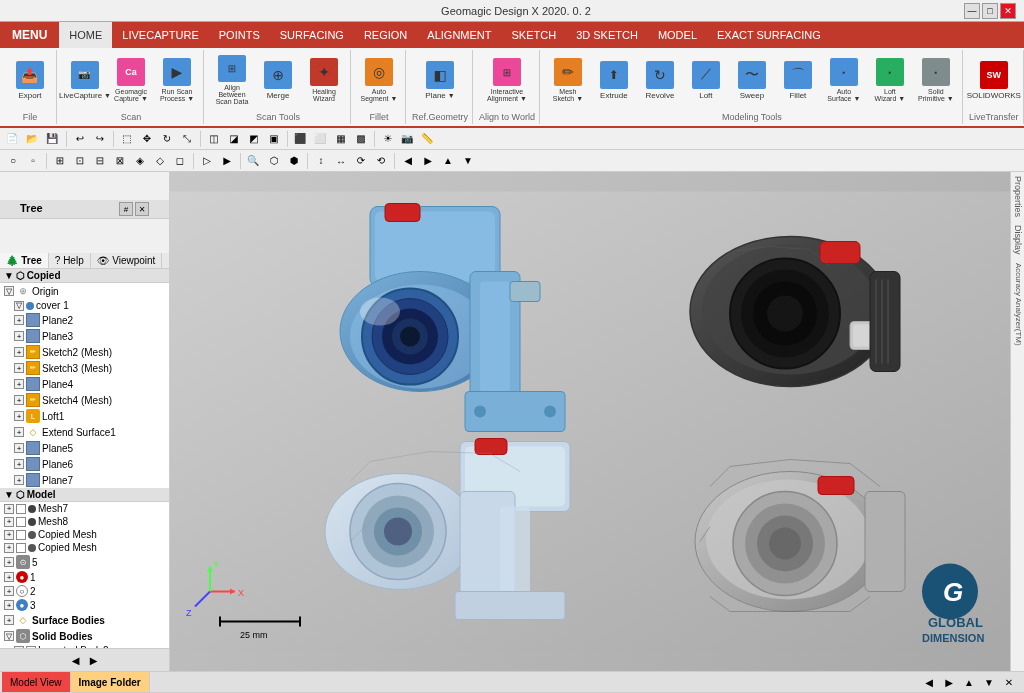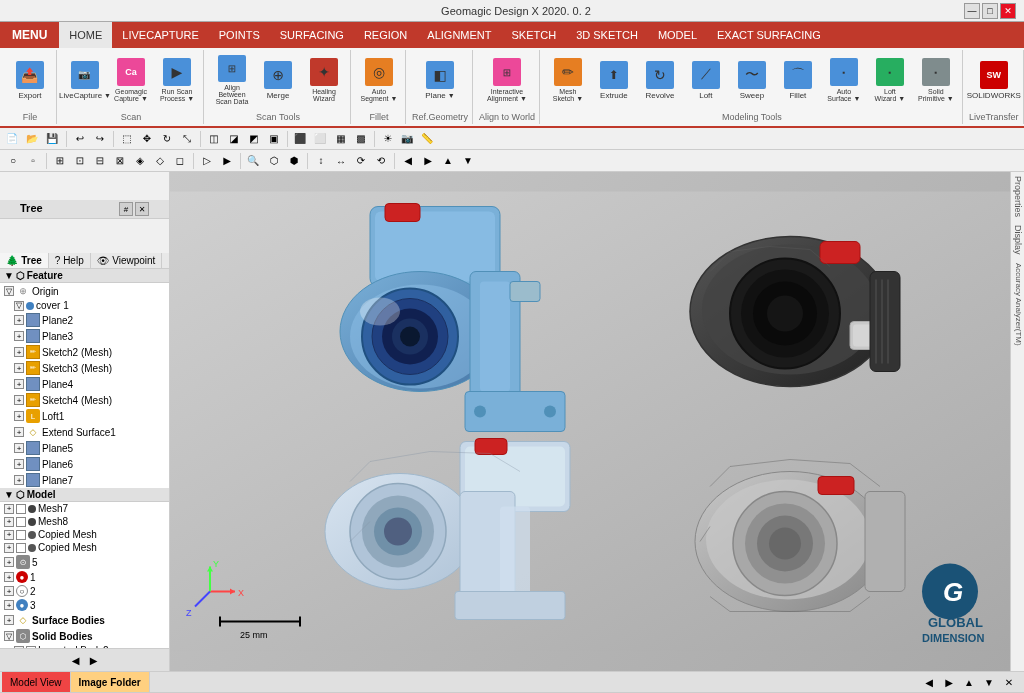--- a/index.html
+++ b/index.html
@@ -316,21 +316,21 @@
       <div class="tree-tab active">🌲 Tree</div>
       <div class="tree-tab">? Help</div>
       <div class="tree-tab">👁 Viewpoint</div>
     </div>
 
     <div class="tree-content">
 
       <div class="tree-section-header">
         <span>▼</span>
         <span>⬡</span>
-        <span>Feature</span>
+        <span>Copied</span>
       </div>
 
       <div class="tree-item">
         <span class="tree-expand">▽</span>
         <span class="tree-icon" style="color:#888;">⊕</span>
         <span>Origin</span>
       </div>
 
       <div class="tree-item">
         <span class="tree-indent"></span>

